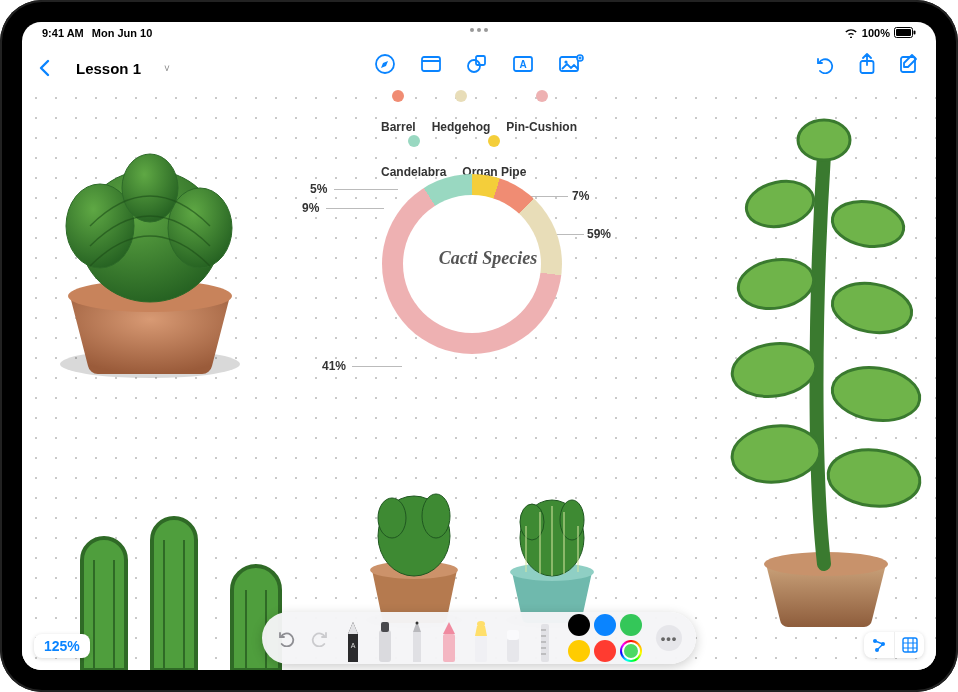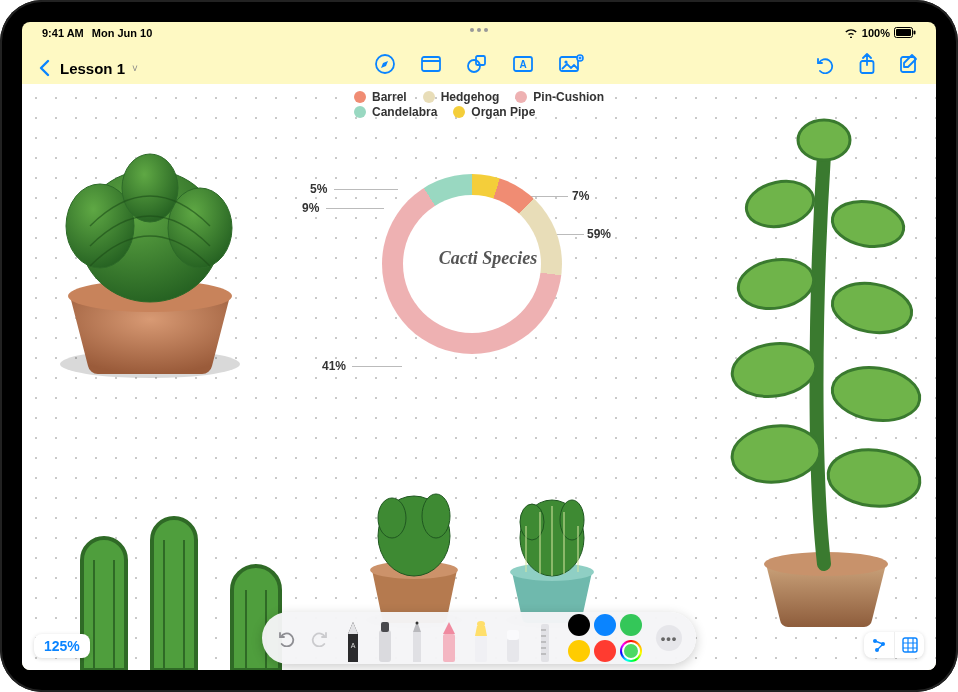--- a/index.html
+++ b/index.html
@@ -9,22 +9,22 @@
     position: relative;
     width: 958px; height: 692px;
     background: #000;
     border-radius: 42px;
     padding: 22px;
     box-shadow: inset 0 0 0 2px #222;
   }
   .screen {
     position: relative;
     width: 100%; height: 100%;
-    background: #fef9c3;
-    border-radius: 8px;
+    background: #ffffff;
+    border-radius: 19px;
     overflow: hidden;
   }
   
   .status-bar {
     position: absolute;
     top: 0; left: 0; right: 0;
     height: 20px;
     display: flex;
     justify-content: space-between;
     align-items: center;
@@ -50,41 +50,41 @@
     padding: 0 16px;
   }
   .toolbar .center-tools {
     position:absolute; left:50%; transform:translateX(-50%);
     display:flex; gap:24px;
   }
   .toolbar .right-tools {
     margin-left:auto; display:flex; gap:22px;
   }
   .tb-btn { color:#0a84ff; display:flex; align-items:center; cursor:pointer;}
-  .back-title { display:flex; align-items:center; gap:4px;margin-top:8px; }
+  .back-title { display:flex; align-items:center; gap:20px;margin-top:8px; }
   .back-title .title { color:#000; font-weight:600; font-size:15px; margin-left:6px;}
   .chev-down { font-size:10px; color:#888; margin-left:3px;}
   
   .canvas {
     position:absolute;
     top:62px; left:0; right:0; bottom:0;
     background:#fff;
     background-image: radial-gradient(circle, #c9c9c9 1px, transparent 1px);
     background-size: 20px 20px;
     background-position: 4px 4px;
   }
   
   .legend {
     position:absolute;
     top:6px; left:50%; transform:translateX(-50%);
     display:flex; flex-direction:column; gap:1px;
     font-size:12px; font-weight:600; color:#333;
   }
   .legend-row { display:flex; gap:16px; }
-  .legend-item { display:flex; align-items:center; gap:6px; }
+  .legend-item { display:flex; align-items:center; gap:18px;flex-direction:column; }
   .swatch { width:12px; height:12px; border-radius:50%; }
   
   .chart-wrap {
     position:absolute;
     top:50px; left:300px;
     width:300px; height:260px;
   }
   .donut {
     position:absolute; top:40px; left:60px;
     width:180px; height:180px; border-radius:50%;

